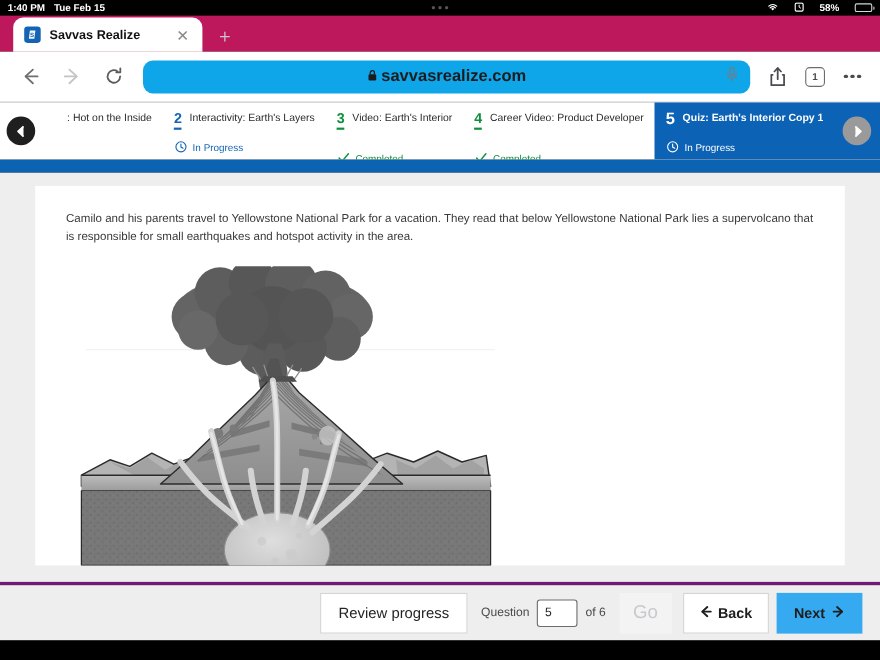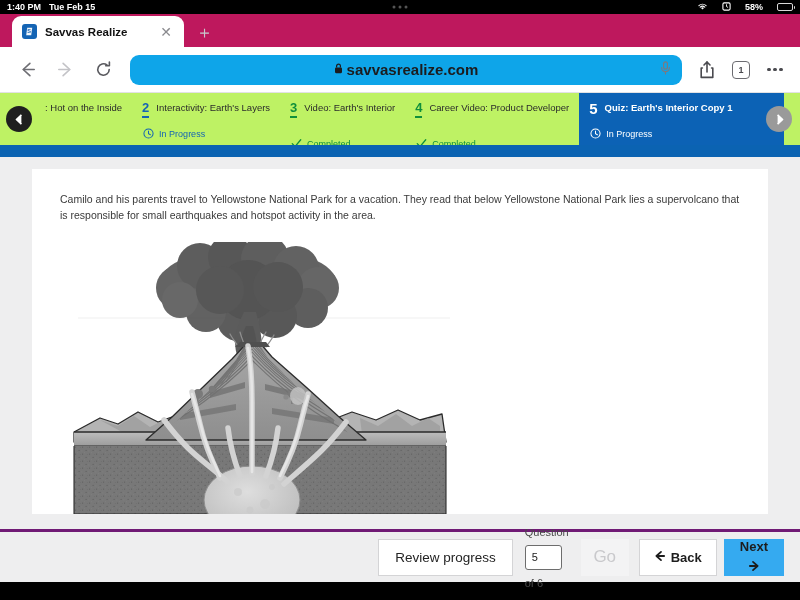--- a/index.html
+++ b/index.html
@@ -110,23 +110,24 @@
     width:18px; height:18px; border:1.6px solid #6b6b70;
     border-radius:4px; font-size:9px; font-weight:bold;
     display:flex; align-items:center; justify-content:center;
     color:#4a4a4f;
   }
   .more-dots { display:flex; gap:2.5px; }
   .more-dots i { width:3.4px; height:3.4px; border-radius:50%; background:#4a4a4f; display:block; }
 
   
   .steps-wrap {
-    position:relative; height:52px; background:#bef264;
+    position:relative; height:52px; background:#ffffff;
     display:flex; align-items:stretch;
     overflow:hidden;
+    padding-left:16px;
   }
   .step {
     padding:8px 10px 6px 10px;
     display:flex; flex-direction:column; justify-content:space-between;
     white-space:nowrap; flex:none; cursor:pointer;
     position:relative;
   }
   .step-top { display:flex; align-items:flex-start; gap:7px; }
   .step-num {
     font-size:13px; font-weight:bold; line-height:1.1;
@@ -188,22 +189,22 @@
     border-top:3px solid #701a75;
   }
   .btn-review {
     background:#fff; border:1px solid #d4d4d6;
     height:37px; padding:0 16px;
     font-size:13.5px; color:#242424;
     display:flex; align-items:center; cursor:pointer;
     font-family:"Liberation Sans", sans-serif;
   }
   .qgroup {
-    display:flex; align-items:flex-start; gap:7px;
-    padding:0 12px; font-size:11px; color:#4a4a4a;flex-direction:column;
+    display:flex; align-items:center; gap:7px;
+    padding:0 12px; font-size:11px; color:#4a4a4a;
   }
   .q-input {
     width:37px; height:25px; border:1.4px solid #6d6d6d;
     border-radius:3px; background:#fff;
     font-size:11px; color:#222; text-align:left;
     padding:0 6px; font-family:"Liberation Sans", sans-serif;
   }
   .btn-go {
     background:#f3f3f4; color:#c9c9cc;
     border:none; height:37px; width:48px;
@@ -218,21 +219,20 @@
     margin-left:10px;
     font-family:"Liberation Sans", sans-serif;
   }
   .btn-next {
     background:#35aaf0; border:none;
     height:37px; padding:0 16px;
     font-size:13px; font-weight:bold; color:#1d1d1d;
     display:flex; align-items:center; gap:6px; cursor:pointer;
     margin-left:7px;
     font-family:"Liberation Sans", sans-serif;
-    flex-direction:column;
   }
 </style>
 </head>
 <body>
 
 <div class="status-bar">
   <div class="sb-left">
     <span>1:40 PM</span>
     <span>Tue Feb 15</span>
   </div>

